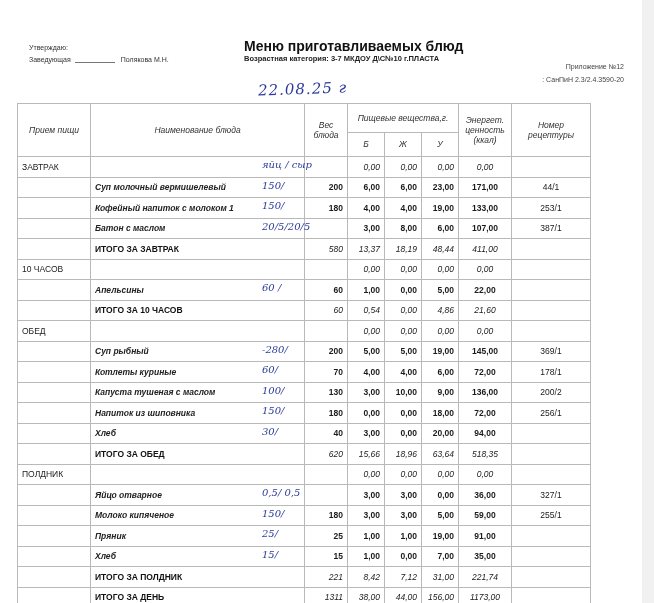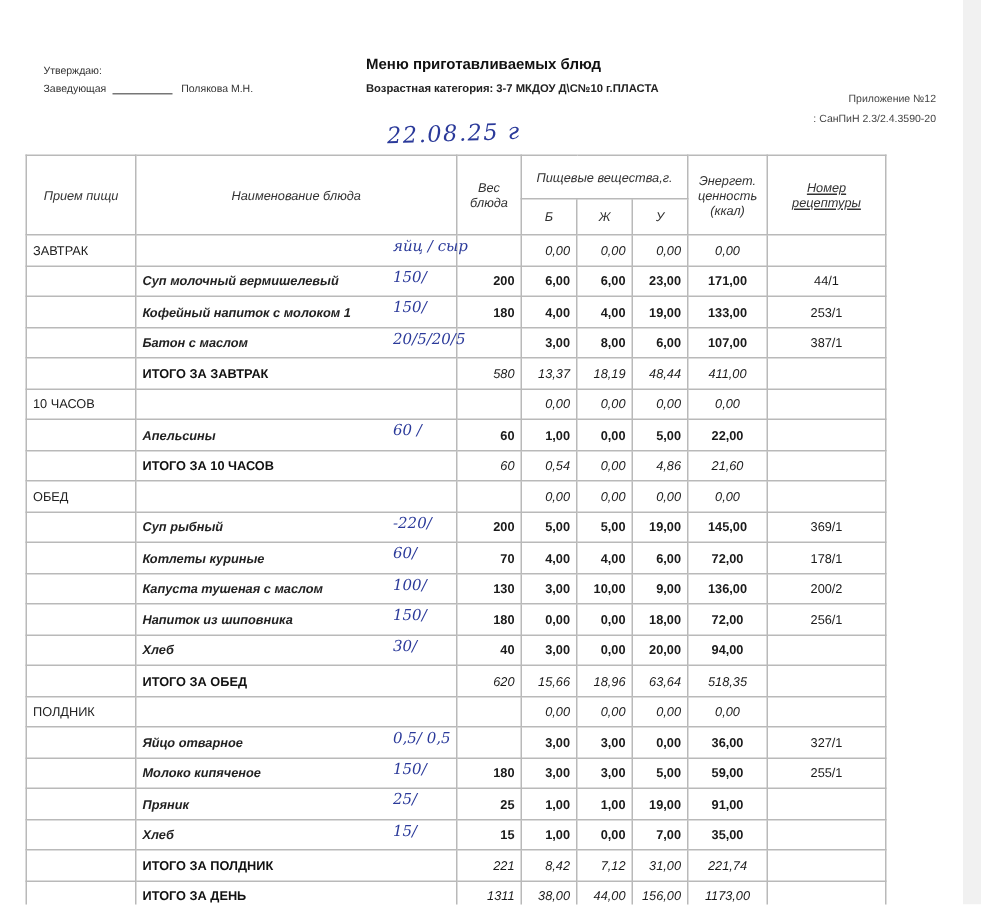--- a/index.html
+++ b/index.html
@@ -1,33 +1,33 @@
 <!DOCTYPE html>
 <html><head>
 <meta charset="utf-8">
 <style>
   html, body { margin: 0; padding: 0; background: #ffffff; }
   body { width: 654px; height: 603px; position: relative; overflow: hidden; font-family: "Liberation Sans", sans-serif; color: #1a1a1a; }
   .right-edge { position: absolute; right: 0; top: 0; width: 12px; height: 603px; background: #f1f1f1; }
   .approve { position: absolute; left: 29px; top: 44px; font-size: 7px; color: #333; }
   .approve .row2 { margin-top: 5px; }
   .approve .line { display: inline-block; width: 40px; border-bottom: 1px solid #777; margin: 0 6px 0 4px; vertical-align: bottom; }
-  .title { position: absolute; left: 244px; top: 38px; font-size: 10px; font-weight: bold; color: #111; }
+  .title { position: absolute; left: 244px; top: 38px; font-size: 14px; font-weight: bold; color: #111; }
   .subtitle { position: absolute; left: 244px; top: 54px; font-size: 7.5px; font-weight: bold; color: #222; }
   .appendix { position: absolute; right: 30px; top: 60px; font-size: 7px; color: #444; text-align: right; line-height: 13px; }
   .date-hand { position: absolute; left: 258px; top: 80px; font-family: "DejaVu Serif", serif; font-style: italic; font-size: 15px; color: #2b3a9a; letter-spacing: 1px; transform: rotate(-2deg); }
   table.menu { position: absolute; left: 17px; top: 103px; border-collapse: collapse; font-size: 8.5px; }
   table.menu td, table.menu th { border: 1px solid #b9b9b9; padding: 0 4px; height: 19.5px; white-space: nowrap; }
   table.menu th { font-weight: normal; font-style: italic; color: #333; font-size: 8.5px; }
   .c-meal { width: 64px; }
   .c-name { width: 205px; }
   .c-w { width: 34px; text-align: right; }
   .c-n { width: 28px; text-align: right; }
   .c-e { width: 44px; text-align: center; }
-  .c-r { width: 70px; text-decoration: underline; }
+  .c-r { width: 70px; }
   td.meal-name { text-transform: none; font-size: 8.5px; color: #222; }
   td.dish { font-style: italic; font-weight: bold; color: #222; }
   td.total { font-weight: bold; color: #111; }
   td.num { text-align: right; font-weight: bold; }
   td.num.it { font-style: italic; font-weight: normal; }
   td.recipe { text-align: center; padding-right: 22px; }
   .hand { position: absolute; font-family: "DejaVu Serif", serif; font-style: italic; font-size: 10px; color: #2b3a9a; }
 </style>
 </head>
 <body>
@@ -288,21 +288,21 @@
       </tr>
     </tbody>
 </table>
 
 <div id="hand-layer">
     <span class="hand" style="left: 262px; top: 159px;">яйц / сыр</span>
     <span class="hand" style="left: 262px; top: 180px;">150/</span>
     <span class="hand" style="left: 262px; top: 200px;">150/</span>
     <span class="hand" style="left: 262px; top: 221px;">20/5/20/5</span>
     <span class="hand" style="left: 262px; top: 282px;">60 /</span>
-    <span class="hand" style="left: 262px; top: 344px;">-220/</span>
+    <span class="hand" style="left: 262px; top: 344px;">-280/</span>
     <span class="hand" style="left: 262px; top: 364px;">60/</span>
     <span class="hand" style="left: 262px; top: 385px;">100/</span>
     <span class="hand" style="left: 262px; top: 405px;">150/</span>
     <span class="hand" style="left: 262px; top: 426px;">30/</span>
     <span class="hand" style="left: 262px; top: 487px;">0,5/ 0,5</span>
     <span class="hand" style="left: 262px; top: 508px;">150/</span>
     <span class="hand" style="left: 262px; top: 528px;">25/</span>
     <span class="hand" style="left: 262px; top: 549px;">15/</span>
   </div>
 

